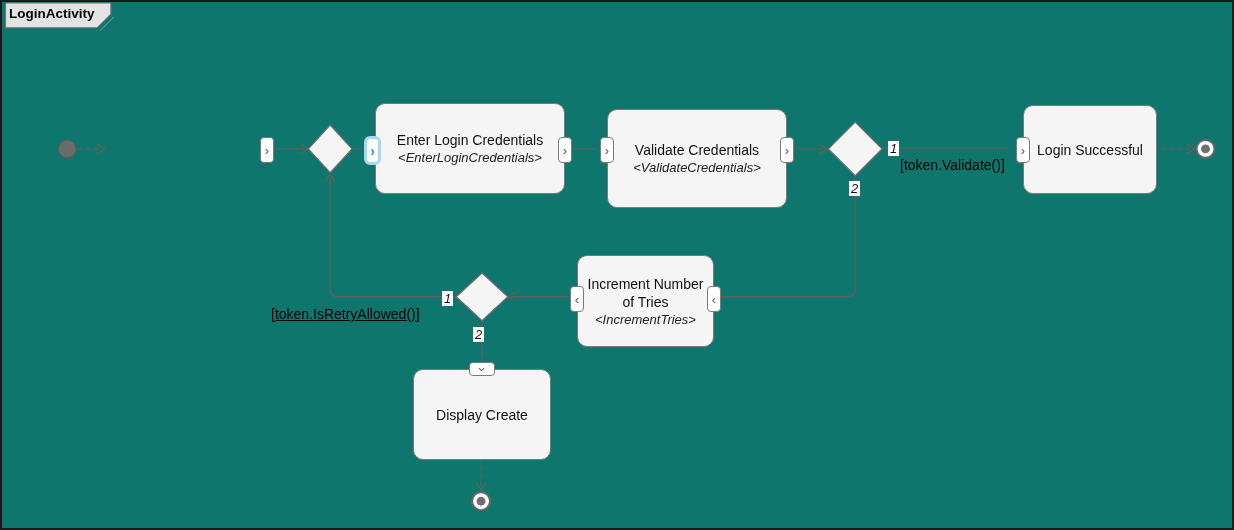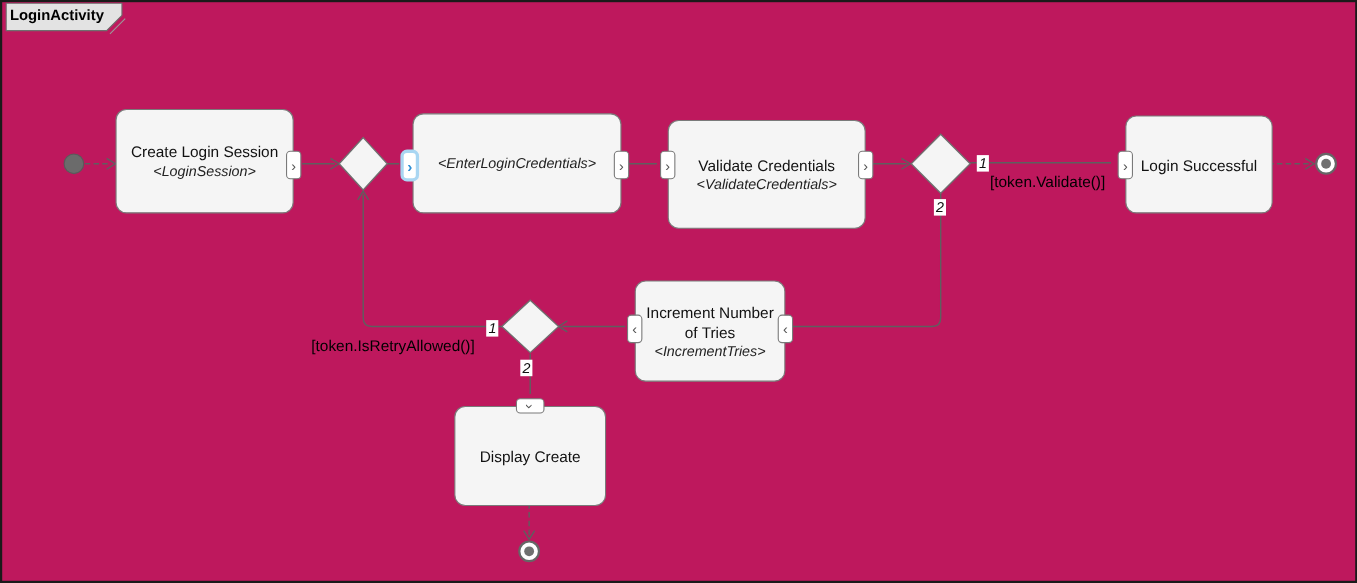--- a/index.html
+++ b/index.html
@@ -1,21 +1,21 @@
 <!DOCTYPE html>
 <html><head>
 <meta charset="utf-8">
 <style>
   * { margin: 0; padding: 0; box-sizing: border-box; }
   html, body { background: #fff; }
   #canvas {
     position: relative;
     width: 1234px;
     height: 530px;
-    background: #be185d;
+    background: #0f766e;
     border: 2px solid #1a1a1a;
     font-family: "Liberation Sans", sans-serif;
     overflow: hidden;
   }
   #edge-layer { position: absolute; left: 0; top: 0; width: 100%; height: 100%; }
 
   .node {
     position: absolute;
     background: #f5f5f5;
     border: 1.4px solid #7a7a7a;
@@ -133,26 +133,23 @@
 
     <circle cx="1210" cy="148" r="9" fill="#ffffff" stroke="#666666" stroke-width="2"></circle>
     <circle cx="1210" cy="148" r="4.5" fill="#707070" stroke="none"></circle>
 
     <circle cx="480" cy="503" r="9" fill="#ffffff" stroke="#666666" stroke-width="2"></circle>
     <circle cx="480" cy="503" r="4.5" fill="#707070" stroke="none"></circle>
   </svg>
 
   <div class="tab-text">LoginActivity</div>
 
-  <div class="node" style="left:103px; top:97px; width:162px; height:95px;">
-    <div class="title">Create Login Session</div>
-    <div class="stereotype">&lt;LoginSession&gt;</div>
-  </div>
 
   <div class="node" style="left:373px; top:101px; width:190px; height:91px;">
+    <div class="title">Enter Login Credentials</div>
     <div class="stereotype">&lt;EnterLoginCredentials&gt;</div>
   </div>
 
   <div class="node" style="left:605px; top:107px; width:180px; height:99px;text-align:center;">
     <div class="title">Validate Credentials</div>
     <div class="stereotype">&lt;ValidateCredentials&gt;</div>
   </div>
 
   <div class="node" style="left:1021px; top:103px; width:134px; height:89px;">
     <div class="title">Login Successful</div>
@@ -202,15 +199,15 @@
   <div class="pin horizontal" style="left:467px; top:360px;">
     <span class="rot90">›</span>
   </div>
 
   <div class="edge-label" style="left:886px; top:139px;">1</div>
   <div class="edge-label" style="left:847px; top:179px;">2</div>
   <div class="edge-label" style="left:440px; top:289px;">1</div>
   <div class="edge-label" style="left:471px; top:325px;">2</div>
 
   <div class="guard-label" style="left:898px; top:155px;">[token.Validate()]</div>
-  <div class="guard-label" style="left:281px; top:304px;">[token.IsRetryAllowed()]</div>
+  <div class="guard-label" style="left:269px; top:304px;text-decoration:underline;">[token.IsRetryAllowed()]</div>
 
 </div>
 
 </body></html>

